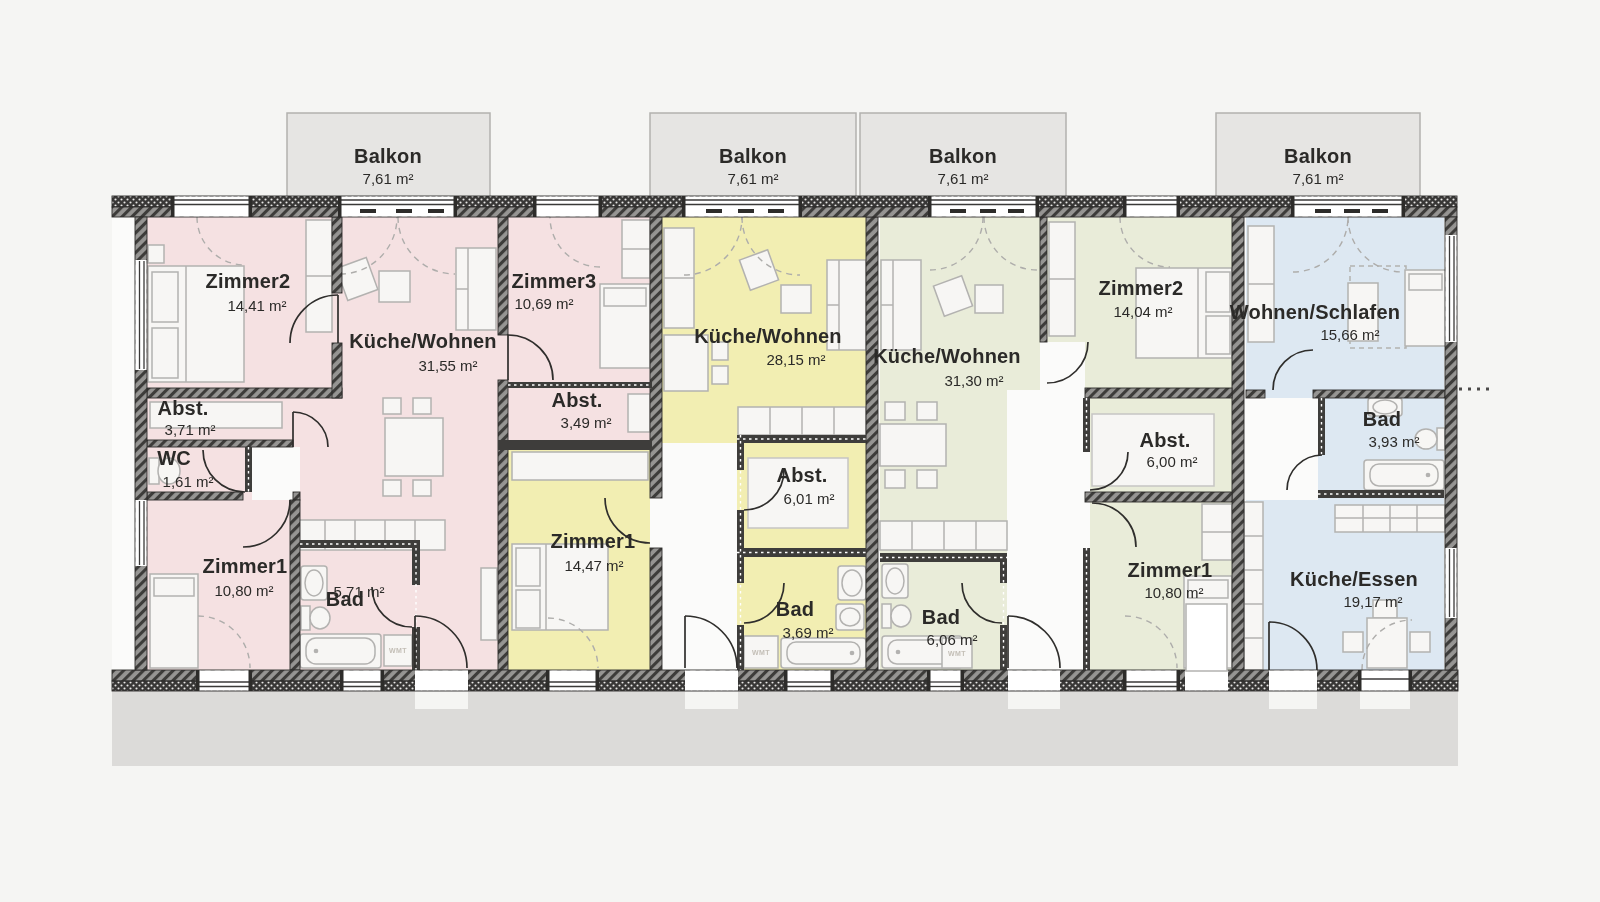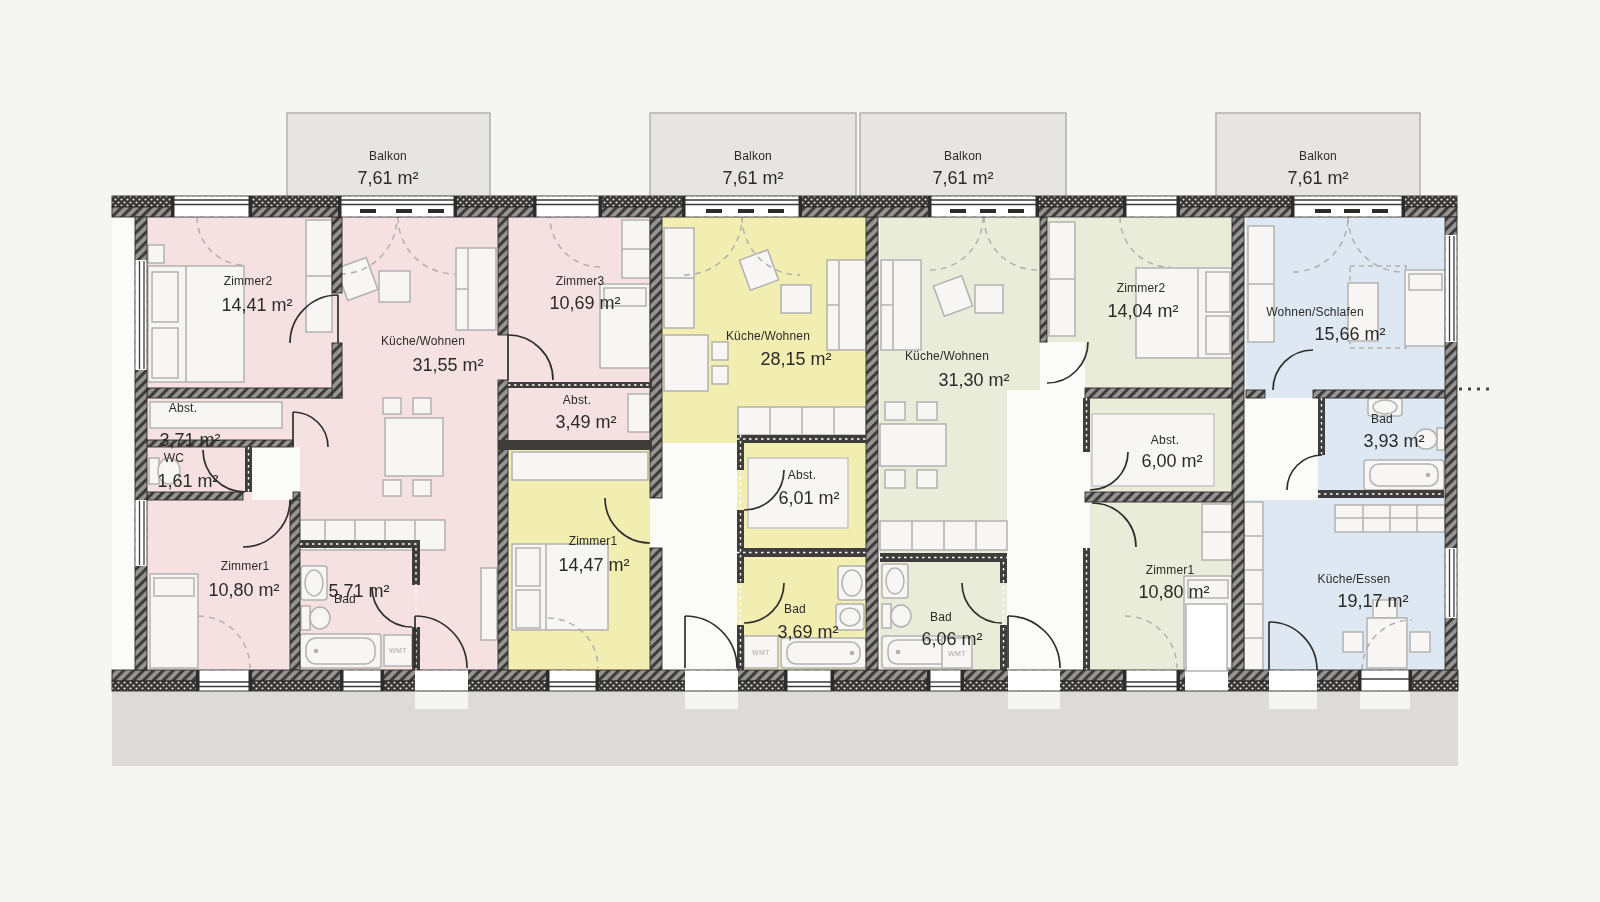--- a/index.html
+++ b/index.html
@@ -1,22 +1,22 @@
 <!DOCTYPE html>
 <html><head>
 <meta charset="utf-8">
 <style>
   html,body{margin:0;padding:0;background:#f5f5f3;}
   #stage{position:relative;width:1600px;height:902px;background:#f5f5f3;overflow:hidden;
          font-family:"Liberation Sans","DejaVu Sans",sans-serif;}
   #stage svg{position:absolute;left:0;top:0;}
   .lbl{position:absolute;transform:translate(-50%,-50%);white-space:nowrap;color:#2b2a28;
        pointer-events:none;}
-  .rname{font-size:12px;font-weight:normal;letter-spacing:.2px;}
-  .rarea{font-size:18px;font-weight:normal;}
+  .rname{font-size:20px;font-weight:bold;letter-spacing:.2px;}
+  .rarea{font-size:15px;font-weight:normal;}
   .wmt{font-size:7px;color:#c3beb6;font-weight:bold;letter-spacing:.5px;}
 </style>
 </head>
 <body>
 
 <div id="stage">
 <svg width="1600" height="902" viewBox="0 0 1600 902">
   <defs>
     <pattern id="hatch" width="7" height="7" patternUnits="userSpaceOnUse" patternTransform="rotate(45)">
       <rect width="7" height="7" fill="#96General9593"></rect>
@@ -521,24 +521,24 @@
   <div class="lbl rarea" style="left:753px;top:178px">7,61 m²</div>
   <div class="lbl rname" style="left:963px;top:156px">Balkon</div>
   <div class="lbl rarea" style="left:963px;top:178px">7,61 m²</div>
   <div class="lbl rname" style="left:1318px;top:156px">Balkon</div>
   <div class="lbl rarea" style="left:1318px;top:178px">7,61 m²</div>
 
   <div class="lbl rname" style="left:248px;top:281px">Zimmer2</div>
   <div class="lbl rarea" style="left:257px;top:305px">14,41 m²</div>
   <div class="lbl rname" style="left:423px;top:341px">Küche/Wohnen</div>
   <div class="lbl rarea" style="left:448px;top:365px">31,55 m²</div>
-  <div class="lbl rname" style="left:580px;top:281px">Zimmer3</div>
-  <div class="lbl rarea" style="left:585px;top:303px">10,69 m²</div>
+  <div class="lbl rname" style="left:554px;top:281px">Zimmer3</div>
+  <div class="lbl rarea" style="left:544px;top:303px">10,69 m²</div>
   <div class="lbl rname" style="left:183px;top:408px">Abst.</div>
-  <div class="lbl rarea" style="left:190px;top:440px">3,71 m²</div>
+  <div class="lbl rarea" style="left:190px;top:429px">3,71 m²</div>
   <div class="lbl rname" style="left:174px;top:458px">WC</div>
   <div class="lbl rarea" style="left:188px;top:481px">1,61 m²</div>
   <div class="lbl rname" style="left:245px;top:566px">Zimmer1</div>
   <div class="lbl rarea" style="left:244px;top:590px">10,80 m²</div>
   <div class="lbl rname" style="left:345px;top:599px">Bad</div>
   <div class="lbl rarea" style="left:359px;top:591px">5,71 m²</div>
   <div class="lbl rname" style="left:577px;top:400px">Abst.</div>
   <div class="lbl rarea" style="left:586px;top:422px">3,49 m²</div>
 
   <div class="lbl rname" style="left:768px;top:336px">Küche/Wohnen</div>

